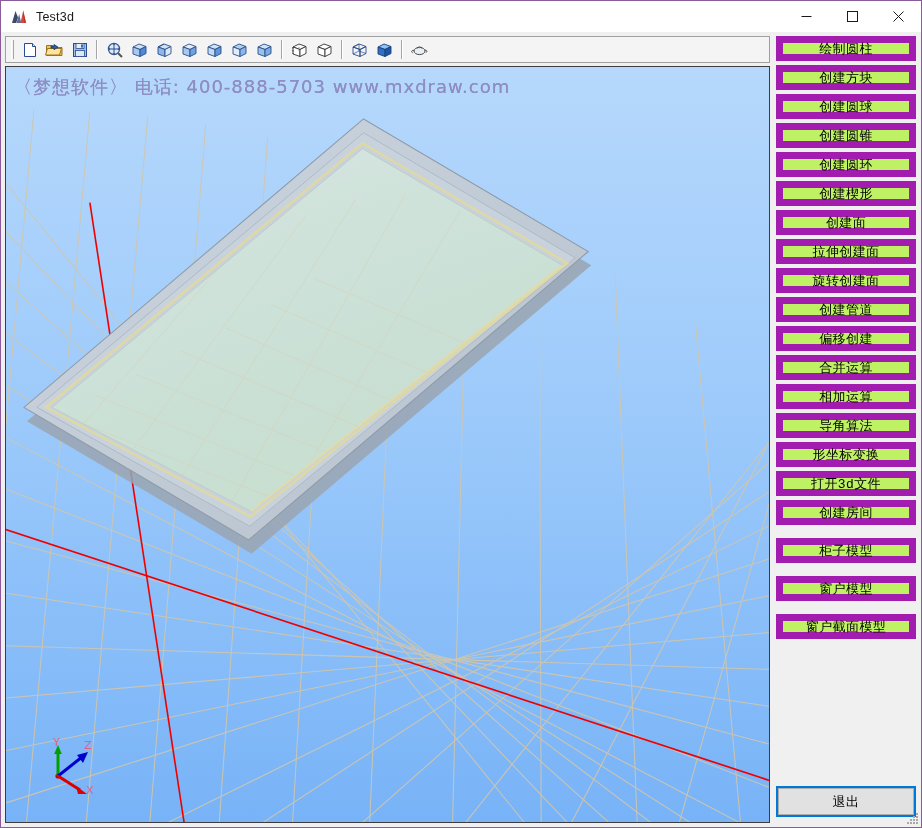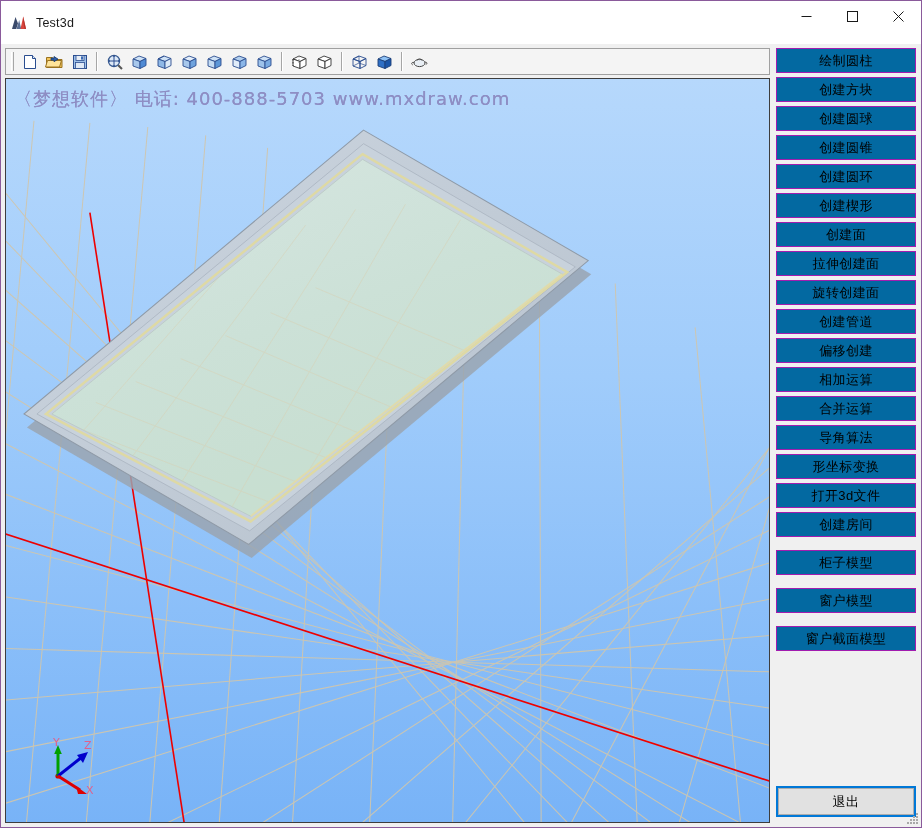--- a/index.html
+++ b/index.html
@@ -13,21 +13,21 @@
   .window {
     position: relative;
     width: 922px; height: 828px;
     border: 1px solid #8a5a9b;
     background: #f0f0f0;
     display: flex; flex-direction: column;
   }
 
   
   .titlebar {
-    height: 43px;
+    height: 31px;
     background: #ffffff;
     display: flex; align-items: center;
     flex: 0 0 auto;
     position: relative;
   }
   .app-icon {
     width: 18px; height: 18px;
     margin-left: 9px; margin-right: 8px;
     position: relative; flex: 0 0 auto;
   }
@@ -112,23 +112,23 @@
   .right-pane {
     flex: 1 1 auto;
     display: flex; flex-direction: column;
     padding: 4px 5px 6px 3px;
     background: #f0f0f0;
   }
   .btn-list { display: flex; flex-direction: column; }
   .side-btn {
     height: 25px; flex: 0 0 25px;
     margin-bottom: 4px;
-    background: #0369a1;
-    border: 1px solid #a21caf;
-    font-family: Liberation Sans, sans-serif;
+    background: #bef264;
+    border: 7px solid #a21caf;
+    font-family: Liberation Mono, monospace;
     font-size: 13px;
     color: #000000;
     display: flex; align-items: center; justify-content: center;
     cursor: default;
     letter-spacing: .4px;
   }
   .spacer { flex: 1 1 auto; min-height: 4px; }
   .exit-btn {
     height: 27px; flex: 0 0 27px;
     background: #e1e1e1;
@@ -463,22 +463,22 @@
         <div class="side-btn">创建方块</div>
         <div class="side-btn">创建圆球</div>
         <div class="side-btn">创建圆锥</div>
         <div class="side-btn">创建圆环</div>
         <div class="side-btn">创建楔形</div>
         <div class="side-btn">创建面</div>
         <div class="side-btn">拉伸创建面</div>
         <div class="side-btn">旋转创建面</div>
         <div class="side-btn">创建管道</div>
         <div class="side-btn">偏移创建</div>
+        <div class="side-btn">合并运算</div>
         <div class="side-btn">相加运算</div>
-        <div class="side-btn">合并运算</div>
         <div class="side-btn">导角算法</div>
         <div class="side-btn">形坐标变换</div>
         <div class="side-btn">打开3d文件</div>
         <div class="side-btn">创建房间</div>
         <div class="gap-lg"></div>
         <div class="side-btn">柜子模型</div>
         <div class="gap-lg"></div>
         <div class="side-btn">窗户模型</div>
         <div class="gap-lg"></div>
         <div class="side-btn">窗户截面模型</div>

